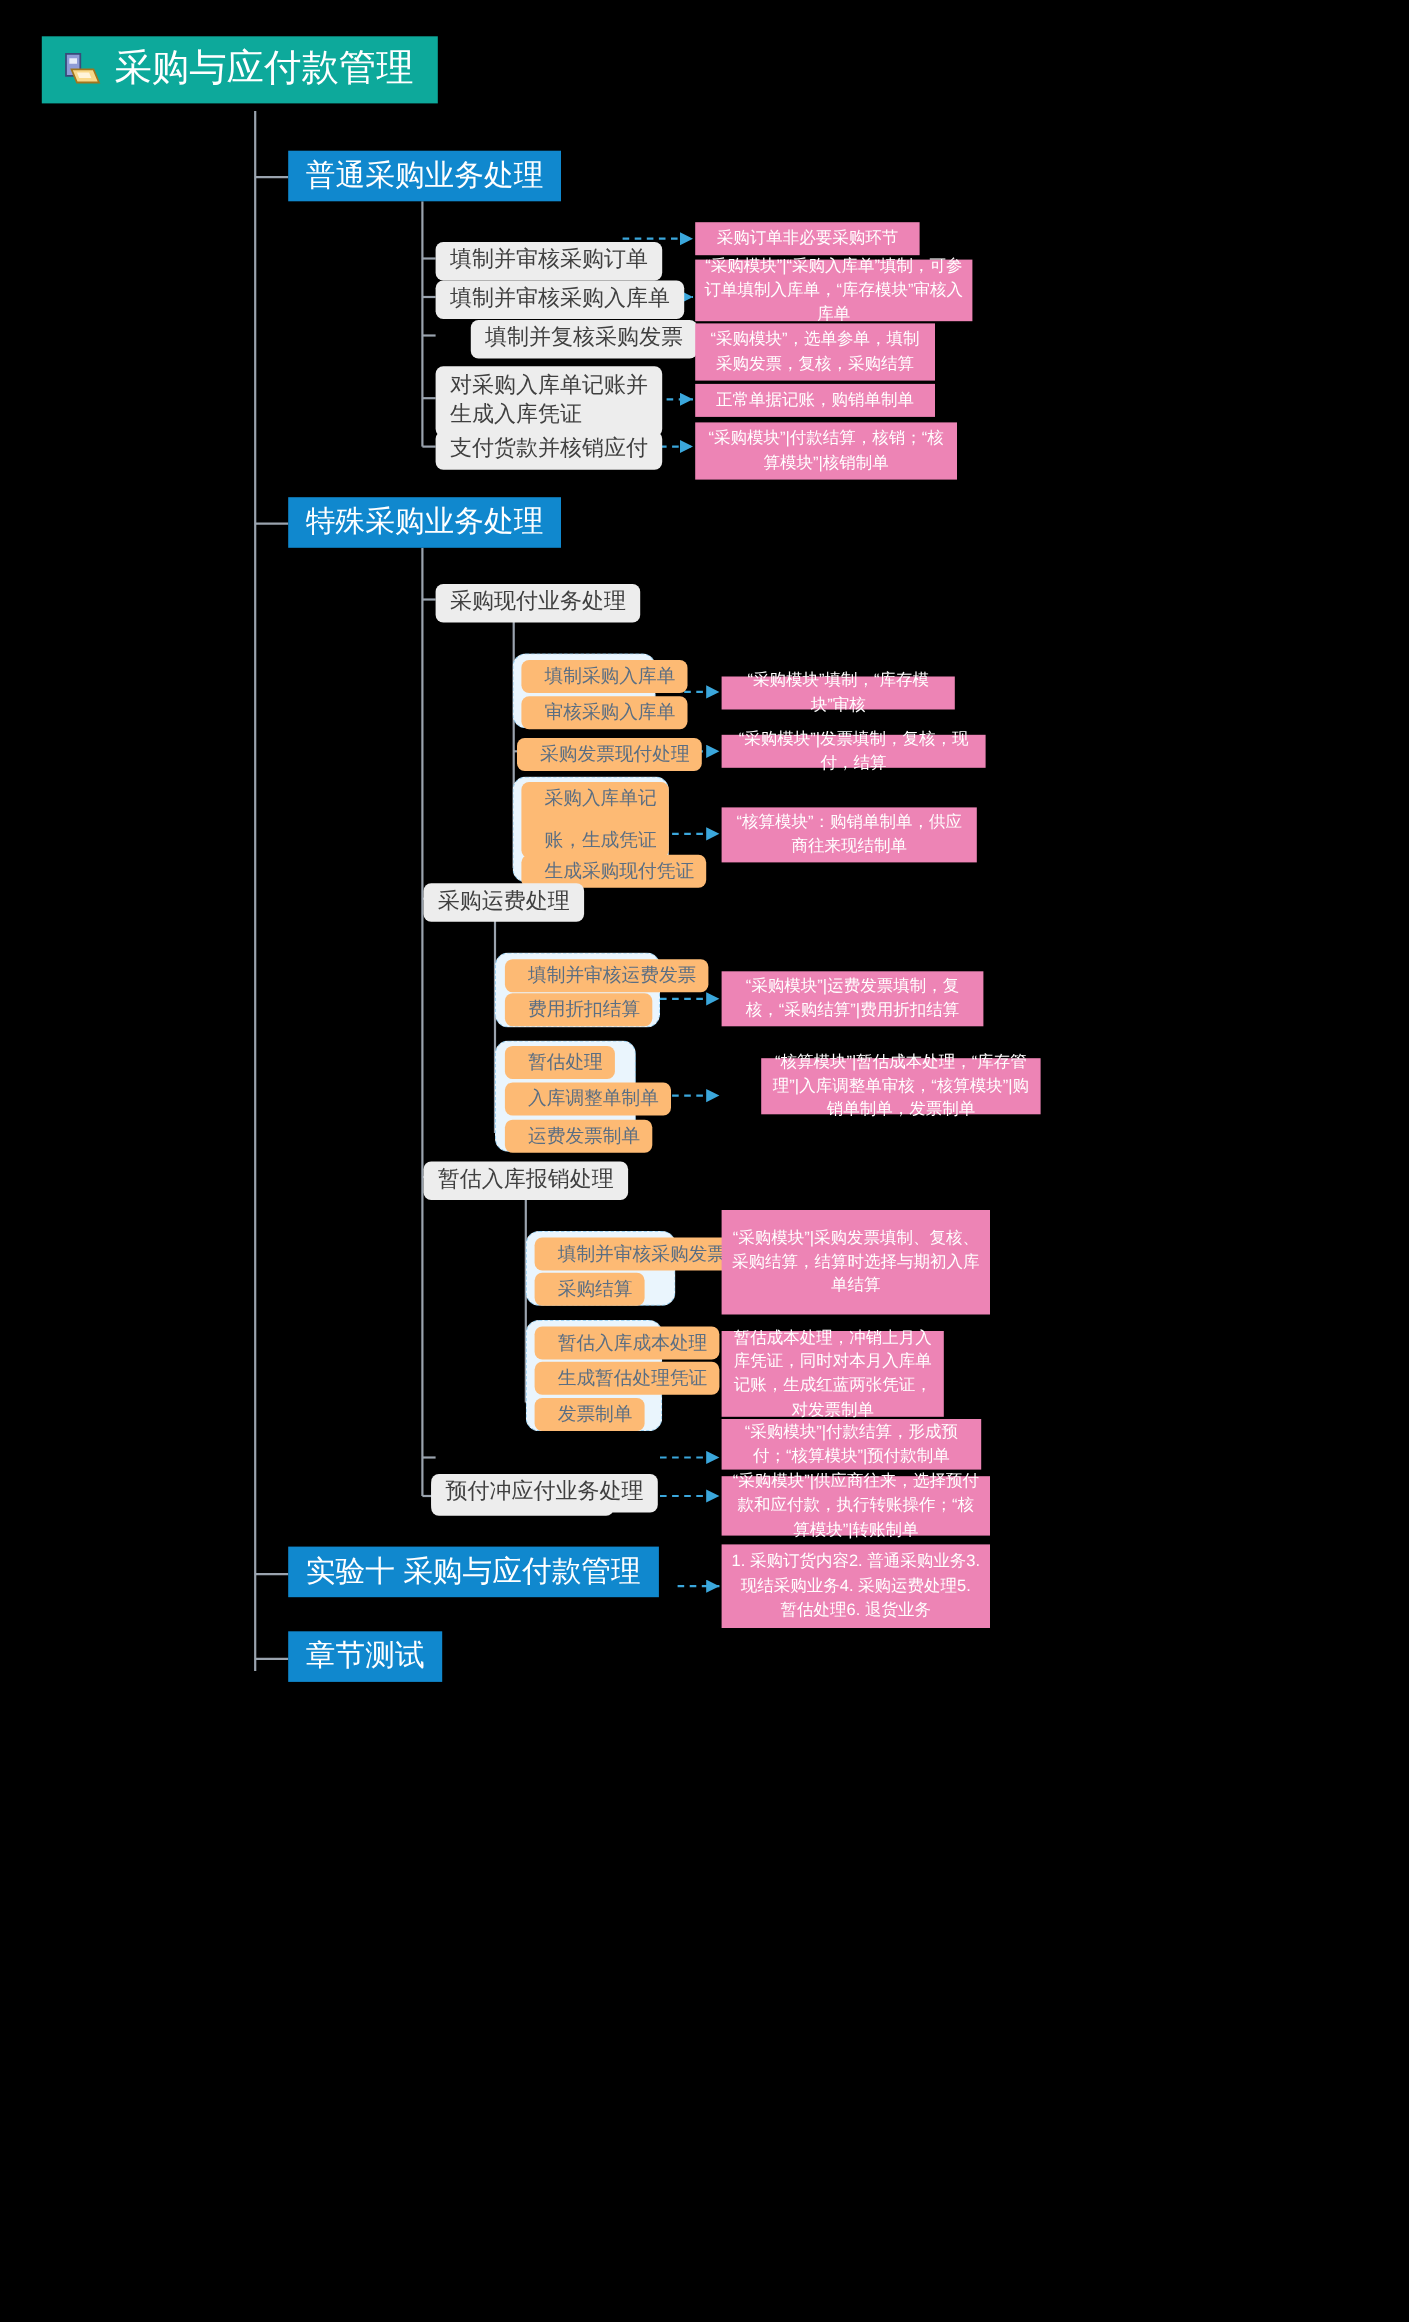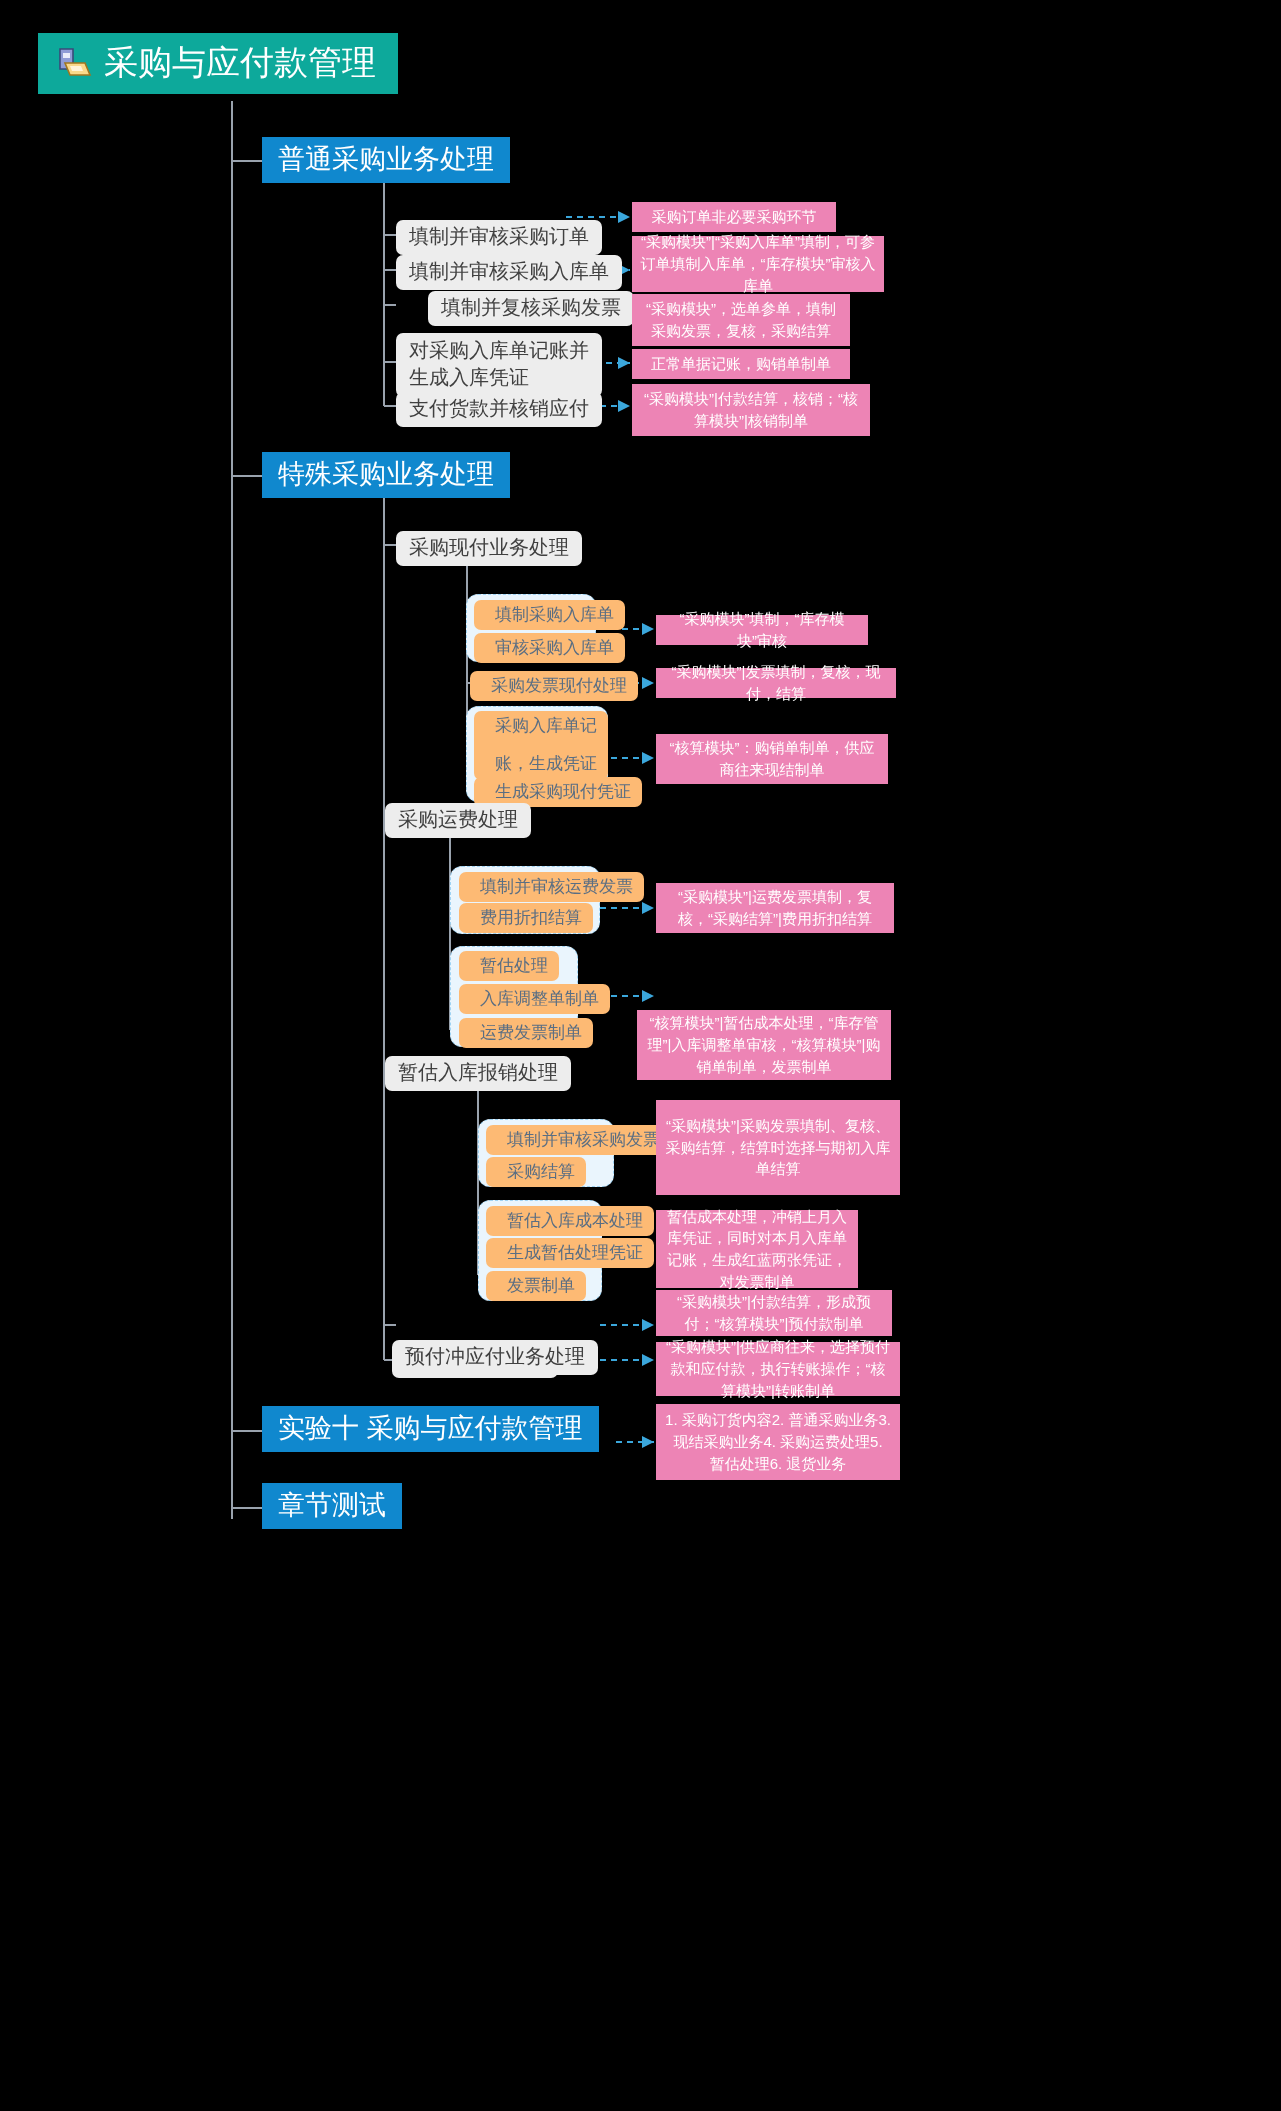--- a/index.html
+++ b/index.html
@@ -247,21 +247,21 @@
   <div class="node lvl3" style="left:459px; top:984px;">
     <span>入库调整单制单</span>
   </div>
   <div class="node lvl3" style="left:459px; top:1018px;">
     <span>运费发票制单</span>
   </div>
 
   <div class="pink" style="left:656px; top:883px; width:238px; height:50px;">
     <span>“采购模块”|运费发票填制，复核，“采购结算”|费用折扣结算</span>
   </div>
-  <div class="pink" style="left:637px; top:962px; width:254px; height:70px;margin-top:48px;">
+  <div class="pink" style="left:692px; top:962px; width:254px; height:51px;">
     <span>“核算模块”|暂估成本处理，“库存管理”|入库调整单审核，“核算模块”|购销单制单，发票制单</span>
   </div>
 
   <div class="node lvl2" style="left:385px; top:1056px;">
     <span>暂估入库报销处理</span>
   </div>
 
   <div class="group" style="left:478px; top:1119px; width:136px; height:68px;"></div>
   <div class="node lvl3" style="left:486px; top:1125px;">
     <span>填制并审核采购发票</span>

